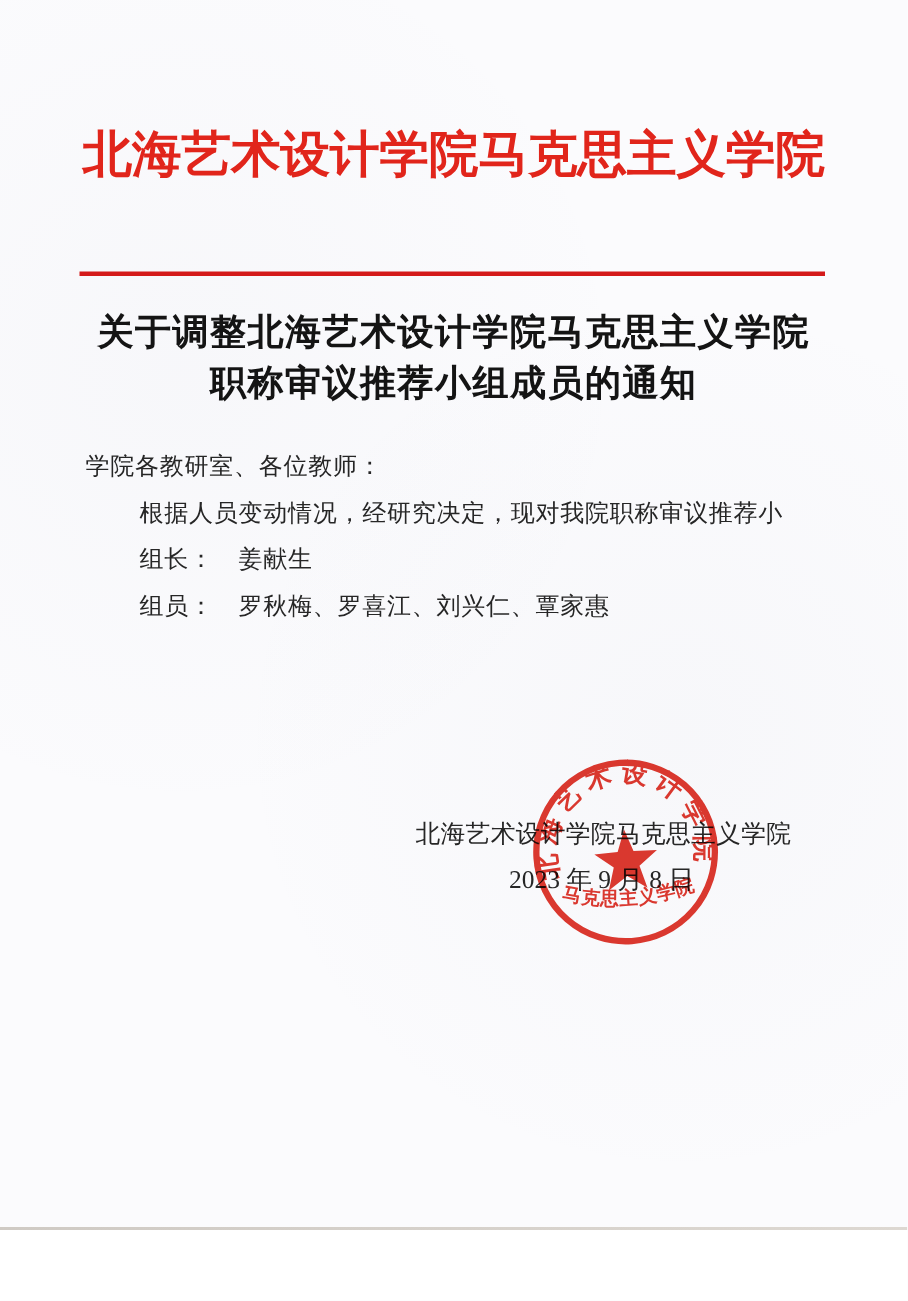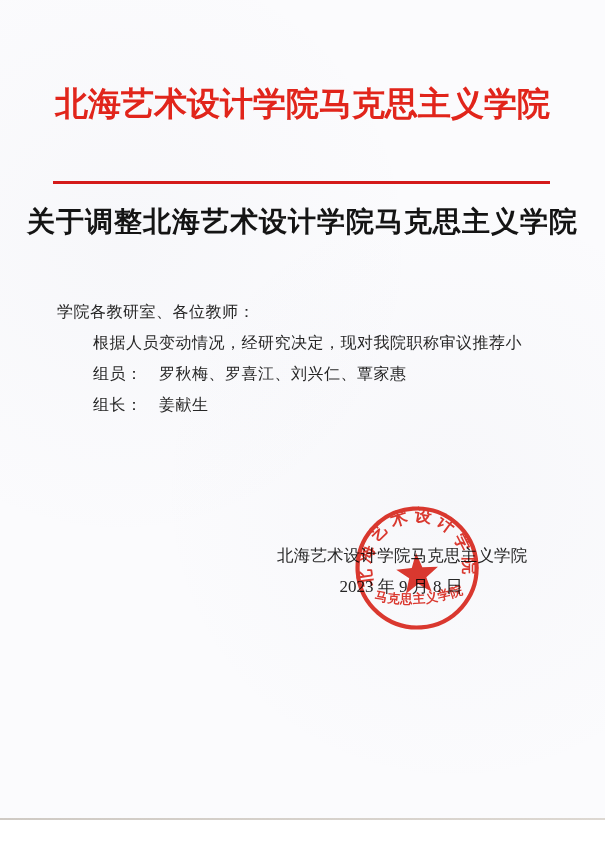--- a/index.html
+++ b/index.html
@@ -44,21 +44,21 @@
   .red-rule {
     position: absolute;
     top: 181px; left: 53px;
     width: 497px; height: 3px;
     background: #d41a1a;
   }
   .doc-title {
     position: absolute;
     top: 205px; left: 0; width: 605px;
     text-align: center;
-    font-size: 28px;
+    font-size: 24px;
     font-weight: 700;
     color: #141414;
     line-height: 34px;
     letter-spacing: 1px;
   }
   .body-text {
     position: absolute;
     top: 296px; left: 57px;
     width: 494px;
     font-size: 16px;
@@ -115,27 +115,28 @@
 
 <div class="page">
 
   <div class="org-title">北海艺术设计学院马克思主义学院</div>
 
 
   <div class="red-rule"></div>
 
   <div class="doc-title">
     <div>关于调整北海艺术设计学院马克思主义学院</div>
+    <div>职称审议推荐小组成员的通知</div>
   </div>
 
   <div class="body-text">
     <div class="body-line">学院各教研室、各位教师：</div>
     <div class="body-line indent">根据人员变动情况，经研究决定，现对我院职称审议推荐小</div>
+    <div class="body-line indent">组长：　姜献生</div>
     <div class="body-line indent">组员：　罗秋梅、罗喜江、刘兴仁、覃家惠</div>
-    <div class="body-line indent">组长：　姜献生</div>
   </div>
 
   <div class="signature-block">
     <div class="signature-org">北海艺术设计学院马克思主义学院</div>
     <div class="signature-date">2023 年 9 月 8 日</div>
   </div>
 
   <svg class="seal" viewBox="0 0 130 130" xmlns="http://www.w3.org/2000/svg">
     <circle cx="65" cy="66" r="59.5" fill="none" stroke="#dd2318" stroke-width="4.2"></circle>
     <path id="sealArc" d="M 20.8 82.1 A 47 47 0 1 1 109.2 82.1" fill="none"></path>

